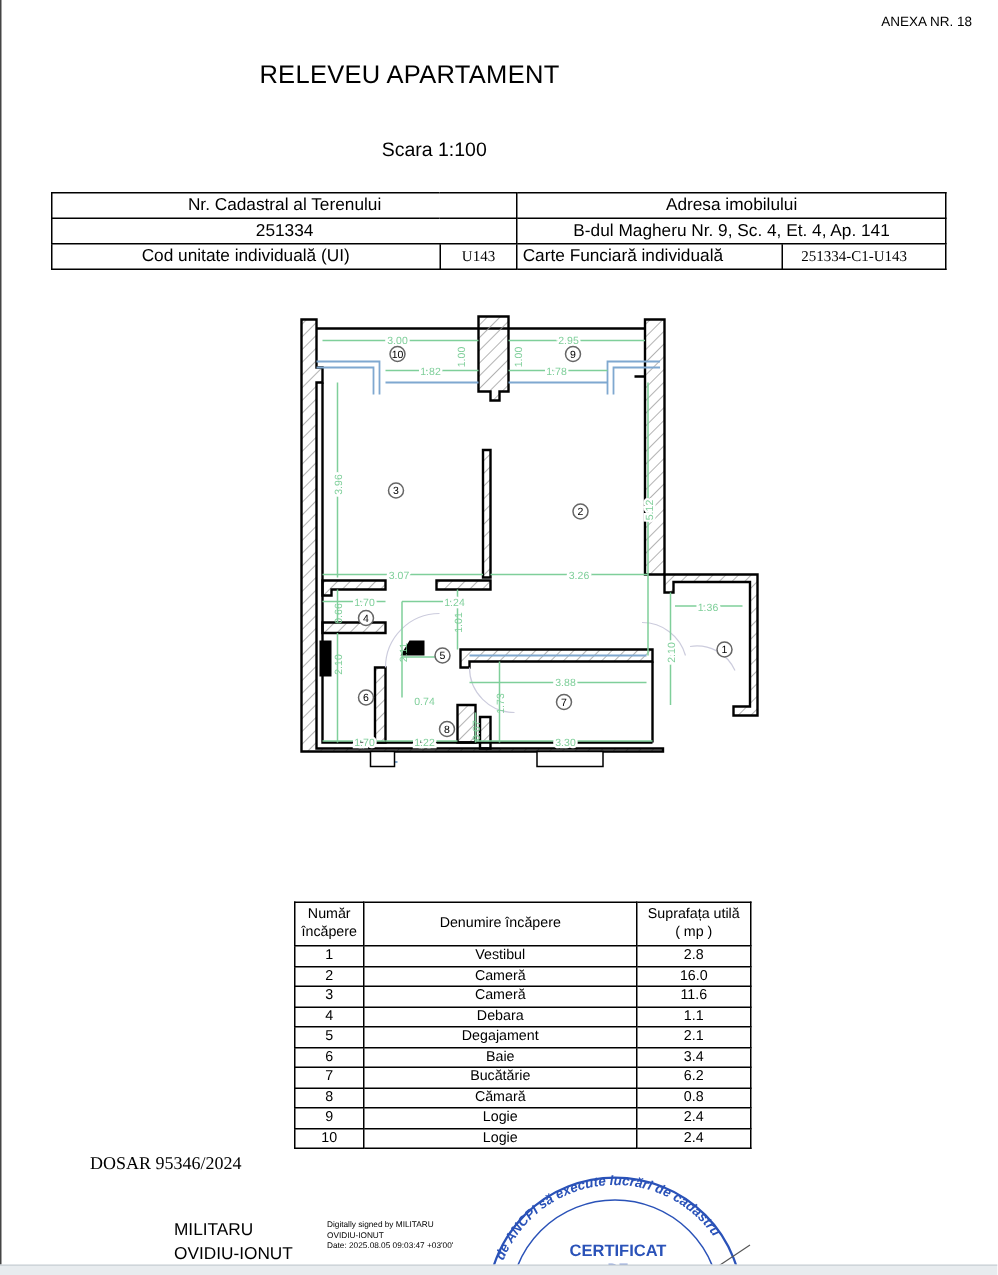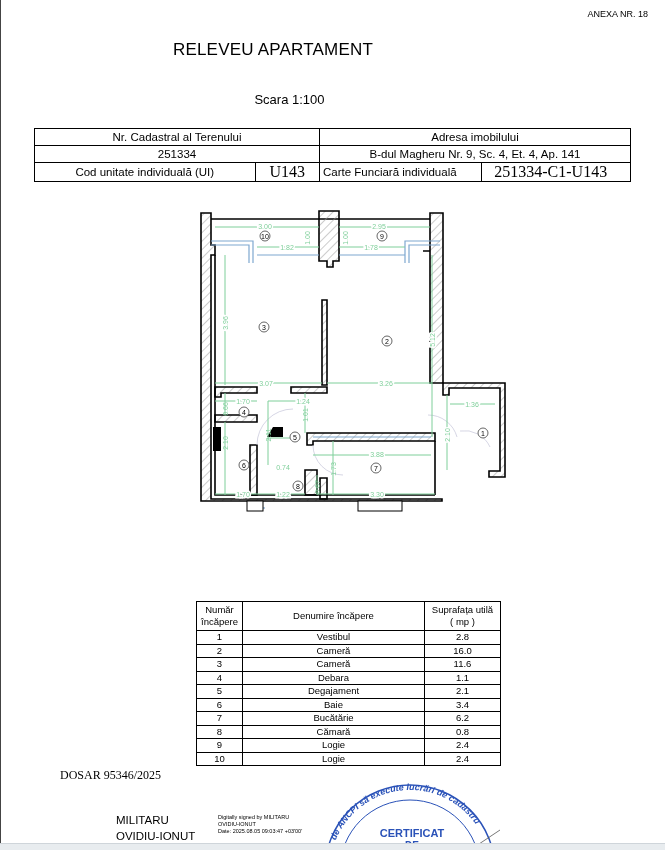--- a/index.html
+++ b/index.html
@@ -9,21 +9,21 @@
     }
     .page-border { position:absolute; left:0; top:0; width:1px; height:845px; background:#444; }
     .bottom-bar { position:absolute; left:0; top:843px; width:665px; height:7px; background:#e8ecef; border-top:1px solid #cfd5da; }
     .annex { position:absolute; right:17px; top:9px; font-size:9px; }
     .title { position:absolute; left:0; width:546px; top:40px; text-align:center; font-size:17px; letter-spacing:0.2px; }
     .scale { position:absolute; left:0; width:579px; top:60px; text-align:center; font-size:13px;margin-top:32px; }
 
     table.info { position:absolute; left:34px; top:88px; width:597px; border-collapse:collapse; font-size:11.5px;margin-top:40px; }
     table.info td { border:1px solid #000; height:16px; padding:0 3px; text-align:center; white-space:nowrap; }
     table.info td.l { text-align:left; }
-    .serif { font-family:"Liberation Serif", serif; font-size:16px; }
+    .serif { font-family:"Liberation Serif", serif; font-size:10px; }
 
     .plan { position:absolute; left:195px; top:205px; }
 
     table.rooms { position:absolute; left:196px; top:556px; width:305px; border-collapse:collapse; font-size:9.5px;margin-top:45px; }
     table.rooms td { border:1px solid #000; text-align:center; height:12.5px; padding:0; line-height:12px; }
     table.rooms td.hdr { height:28px; }
     .dosar { position:absolute; left:60px; top:768px; font-family:"Liberation Serif", serif; font-size:12px; }
     .signer { position:absolute; left:116px; top:812px; font-size:11.5px; line-height:16px; }
     .sig-meta { position:absolute; left:218px; top:814px; font-size:5.5px; line-height:7px; }
     .stamp { position:absolute; left:320px; top:780px; }
@@ -250,21 +250,21 @@
         <td>2.4</td>
       </tr>
   <tr>
         <td>10</td>
         <td>Logie</td>
         <td>2.4</td>
       </tr>
 </tbody>
   </table>
 
-<div class="dosar">DOSAR 95346/2025</div>
+<div class="dosar">DOSAR 95346/2024</div>
 
 <div class="signer">
   <div>MILITARU</div>
   <div>OVIDIU-IONUT</div>
 </div>
 <div class="sig-meta">
   <div>Digitally signed by MILITARU</div>
   <div>OVIDIU-IONUT</div>
   <div>Date: 2025.08.05 09:03:47 +03'00'</div>
 </div>

